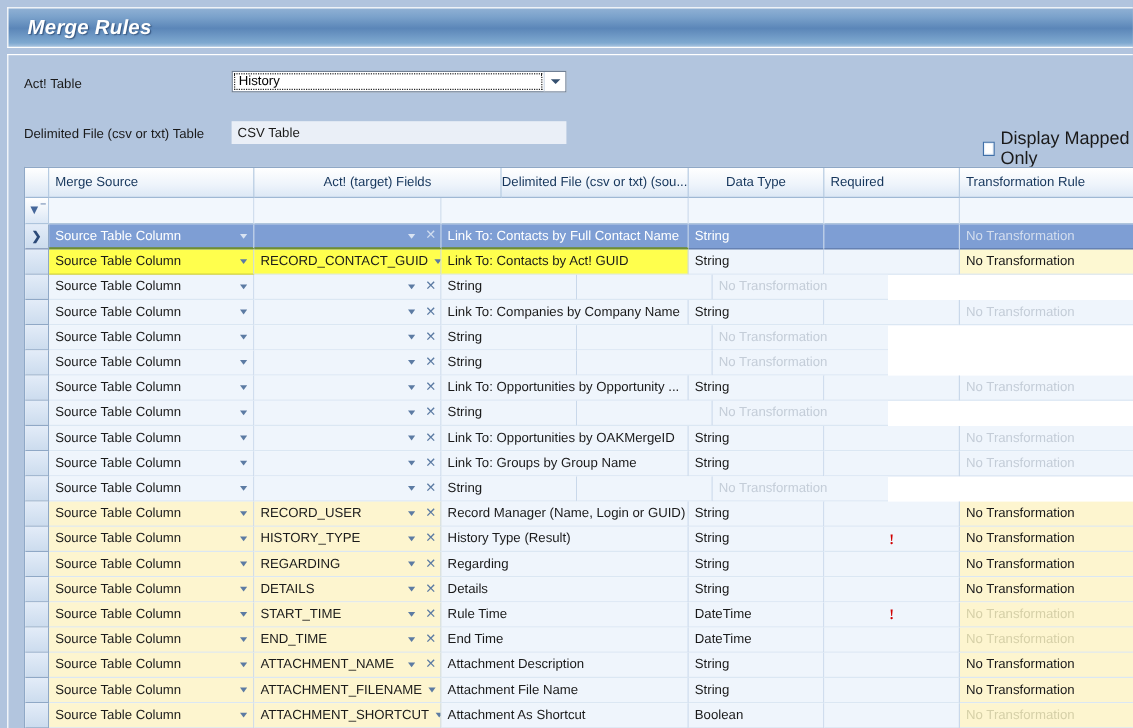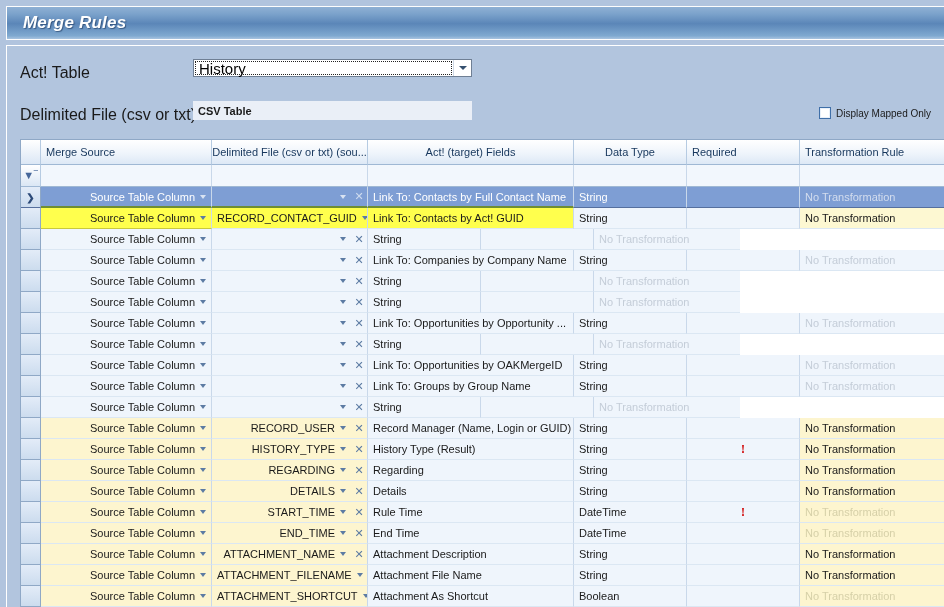--- a/index.html
+++ b/index.html
@@ -49,21 +49,21 @@
     width: 938px; height: 562px;
     background: #b2c5de;
     border: 1px solid #ffffff;
     border-right: none;
     border-bottom: none;
   }
 
   
   .form-label {
     position: absolute;
-    font-size: 16px;
+    font-size: 11px;
     color: #1a1a1a;
     white-space: nowrap;
   }
   #lbl-act-table   { left: 13px; top: 18px; }
   #lbl-delim-table { left: 13px; top: 60px; }
 
   #act-table-combo {
     position: absolute;
     left: 186px; top: 13px;
     width: 279px; height: 18px;
@@ -72,21 +72,21 @@
     display: flex; align-items: center;
   }
   #act-table-combo .focusrect {
     position: absolute;
     left: 1px; top: 1px; right: 19px; bottom: 1px;
     border: 1px dotted #222;
   }
   #act-table-value {
     position: relative;
     margin-left: 5px;
-    font-size: 15px;
+    font-size: 11px;
     color: #000;
   }
   #act-table-arrow {
     position: absolute;
     right: 0; top: 0; bottom: 0;
     width: 18px;
     background: #ffffff;
     border-left: 1px solid #cfd9e6;
     display: flex; align-items: center; justify-content: center;
   }
@@ -98,35 +98,35 @@
   }
 
   #delim-table-box {
     position: absolute;
     left: 186px; top: 55px;
     width: 279px; height: 19px;
     background: #eaeff7;
     border: none;
     display: flex; align-items: center;
   }
-  #delim-table-value { margin-left: 5px; font-size: 11px; font-weight: bold; }
+  #delim-table-value { margin-left: 5px; font-size: 11px; }
 
   
   #mapped-only {
     position: absolute;
     left: 812px; top: 61px;
     display: flex; align-items: center;
   }
   #mapped-only-box {
     width: 12px; height: 12px;
     background: #ffffff;
     border: 1px solid #3f6fa8;
     box-shadow: inset 0 0 0 1px #e8f0f9;
   }
-  #mapped-only-label { margin-left: 5px; font-size: 10px; }
+  #mapped-only-label { margin-left: 5px; font-size: 15px; }
 
   
   #grid {
     position: absolute;
     left: 13px; top: 93px;
     width: 925px; height: 565px;
     background: #ffffff;
     border: 1px solid #8fa8c6;
     border-right: none;
     border-bottom: none;
@@ -220,21 +220,21 @@
   .drow.mapped .c-src,
   .drow.mapped .c-del,
   .drow.mapped .c-tran { background: #fdf5cf; }
 
   
   .cellcombo {
     display: flex; align-items: center;
     flex: 1 1 auto; height: 100%;
     position: relative;
   }
-  .cellcombo .txt { flex: 1 1 auto; overflow: hidden; white-space: nowrap; text-align: right; }
+  .cellcombo .txt { flex: 1 1 auto; overflow: hidden; white-space: nowrap; }
   .cellcombo .arrow {
     width: 16px; height: 100%;
     display: flex; align-items: center; justify-content: center;
     flex: 0 0 16px;
   }
   .tri-sm {
     width: 0; height: 0;
     border-left: 3px solid transparent;
     border-right: 3px solid transparent;
     border-top: 4px solid #5c7ba3;
@@ -293,22 +293,22 @@
     <div id="mapped-only">
       <span id="mapped-only-box"></span>
       <span id="mapped-only-label">Display Mapped Only</span>
     </div>
 
     <div id="grid">
 
       <div class="row" id="header-row">
         <div class="cell c-ind"></div>
         <div class="cell c-src">Merge Source</div>
+        <div class="cell c-act">Act! (target) Fields</div>
         <div class="cell c-del">Delimited File (csv or txt) (sou...</div>
-        <div class="cell c-act">Act! (target) Fields</div>
         <div class="cell c-type">Data Type</div>
         <div class="cell c-req" style="justify-content:flex-start;padding-left:5px;">Required</div>
         <div class="cell c-tran">Transformation Rule</div>
       </div>
 
       <div class="row" id="filter-row">
         <div class="cell c-ind">
             <span class="filter-glyph">▼‾</span>
           </div>
         <div class="cell c-src"></div>

